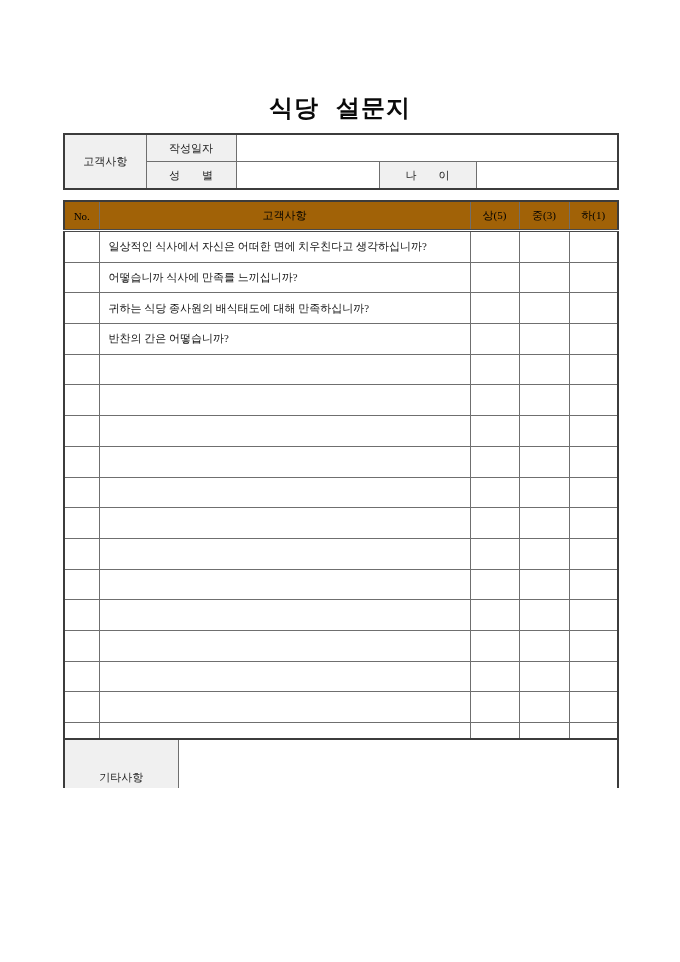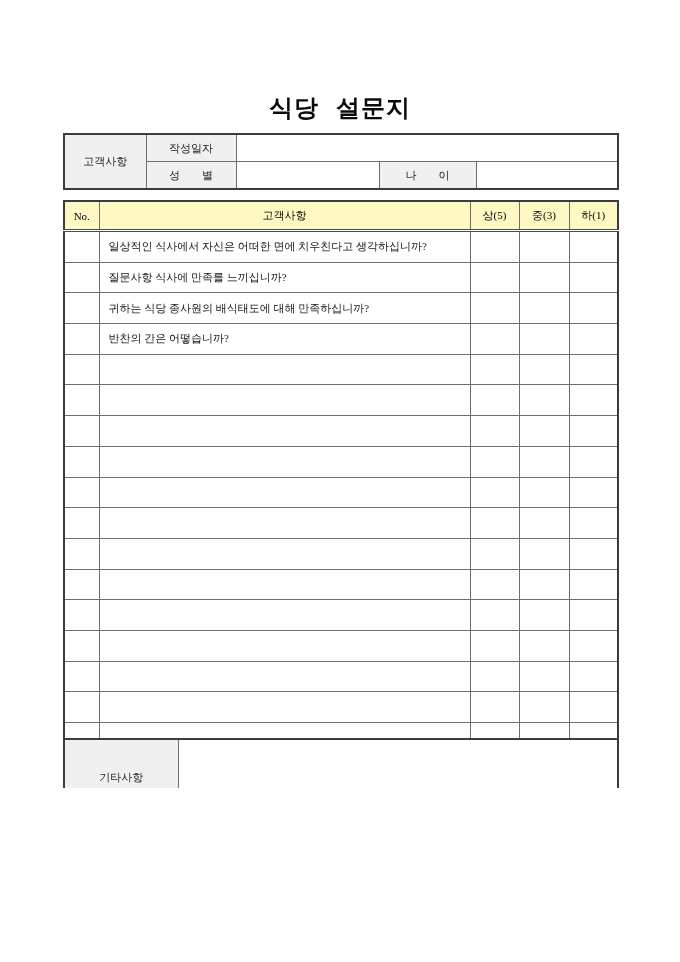--- a/index.html
+++ b/index.html
@@ -20,21 +20,21 @@
   }
   table{border-collapse:collapse;table-layout:fixed;}
   td{border:1px solid #6f6f6f;font-size:11px;vertical-align:middle;overflow:hidden;white-space:nowrap;}
   .tbl{position:absolute;left:63px;width:554px;border:2px solid #3c3c3c;}
   .customer-tbl{top:133px;}
   .customer-tbl td{height:24px;}
   .survey-tbl{top:200px;}
   .footer-tbl{top:738px;}
   .label-cell{background:#f0f0f0;text-align:center;color:#1a1a1a;margin-left:16px;}
   .value-cell{background:#ffffff;}
-  .head-cell{text-align:center;height:25px;border-bottom:3px double #4a4a4a;background:#fef9c3;}
+  .head-cell{text-align:center;height:25px;border-bottom:3px double #4a4a4a;background:#a16207;}
   .survey-tbl td.body-cell{height:27.7px;}
   .q-cell{text-align:left;padding:0 0 0 9px;color:#111;}
   .total-row td{border-top:3px double #4a4a4a;height:22px;}
   .footer-tbl td{height:73px;}
   .center{text-align:center;}
 </style>
 </head>
 <body>
 
 <div class="page">
@@ -84,21 +84,21 @@
     <tbody>
         <tr>
           <td class="body-cell center"></td>
           <td class="body-cell q-cell">일상적인 식사에서 자신은 어떠한 면에 치우친다고 생각하십니까?</td>
           <td class="body-cell"></td>
           <td class="body-cell"></td>
           <td class="body-cell"></td>
         </tr>
         <tr>
           <td class="body-cell center"></td>
-          <td class="body-cell q-cell">질문사항 식사에 만족를 느끼십니까?</td>
+          <td class="body-cell q-cell">어떻습니까 식사에 만족를 느끼십니까?</td>
           <td class="body-cell"></td>
           <td class="body-cell"></td>
           <td class="body-cell"></td>
         </tr>
         <tr>
           <td class="body-cell center"></td>
           <td class="body-cell q-cell">귀하는 식당 종사원의 배식태도에 대해 만족하십니까?</td>
           <td class="body-cell"></td>
           <td class="body-cell"></td>
           <td class="body-cell"></td>

